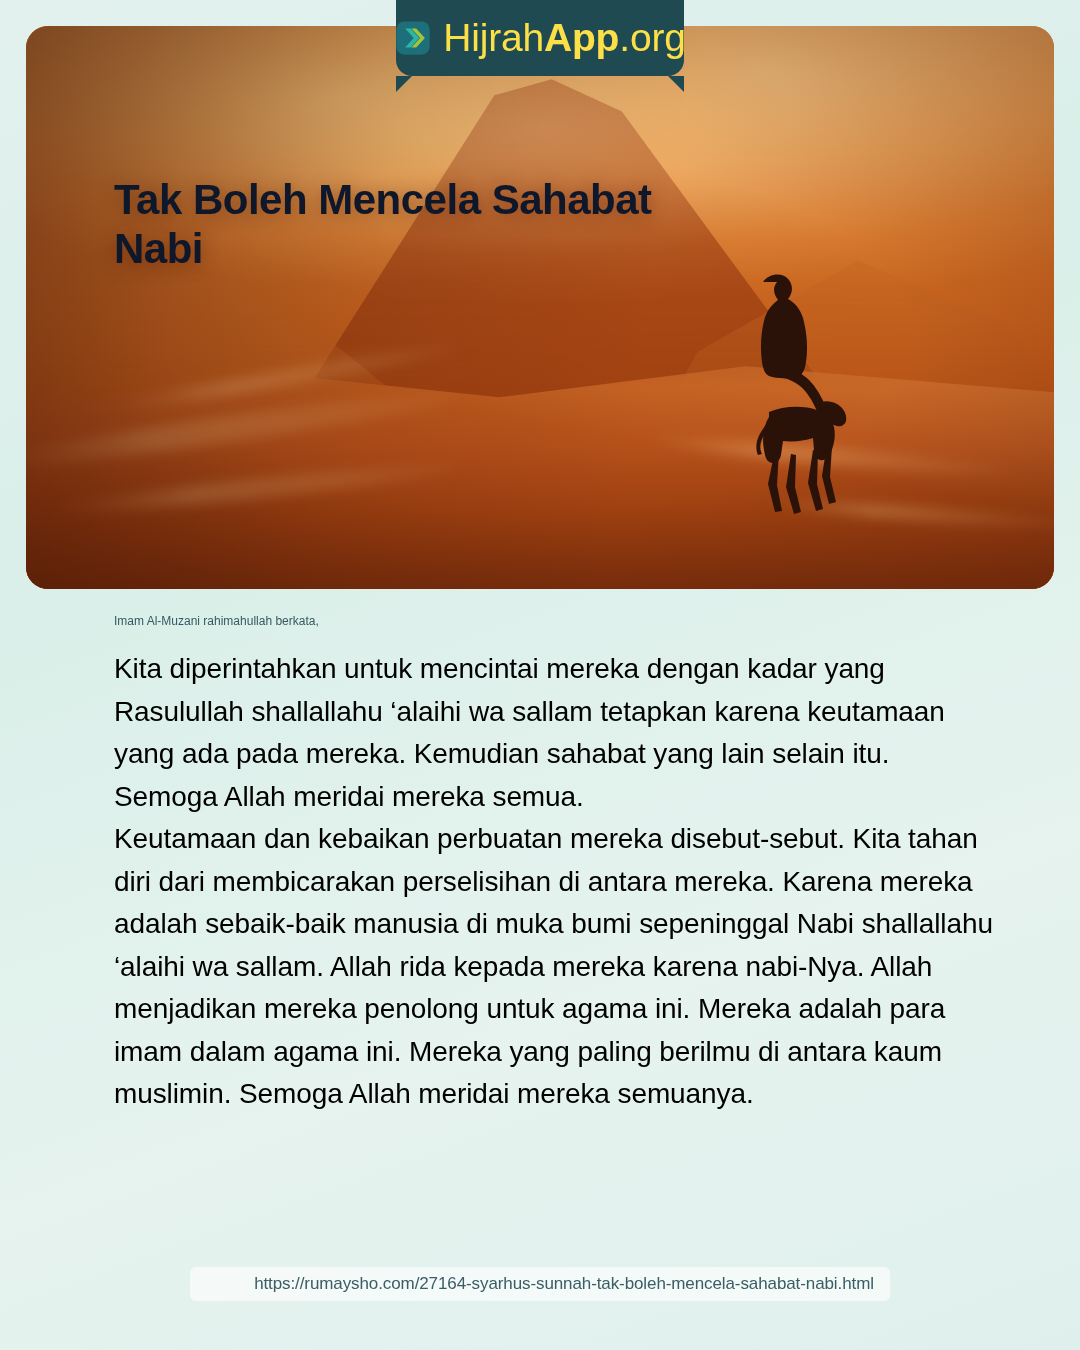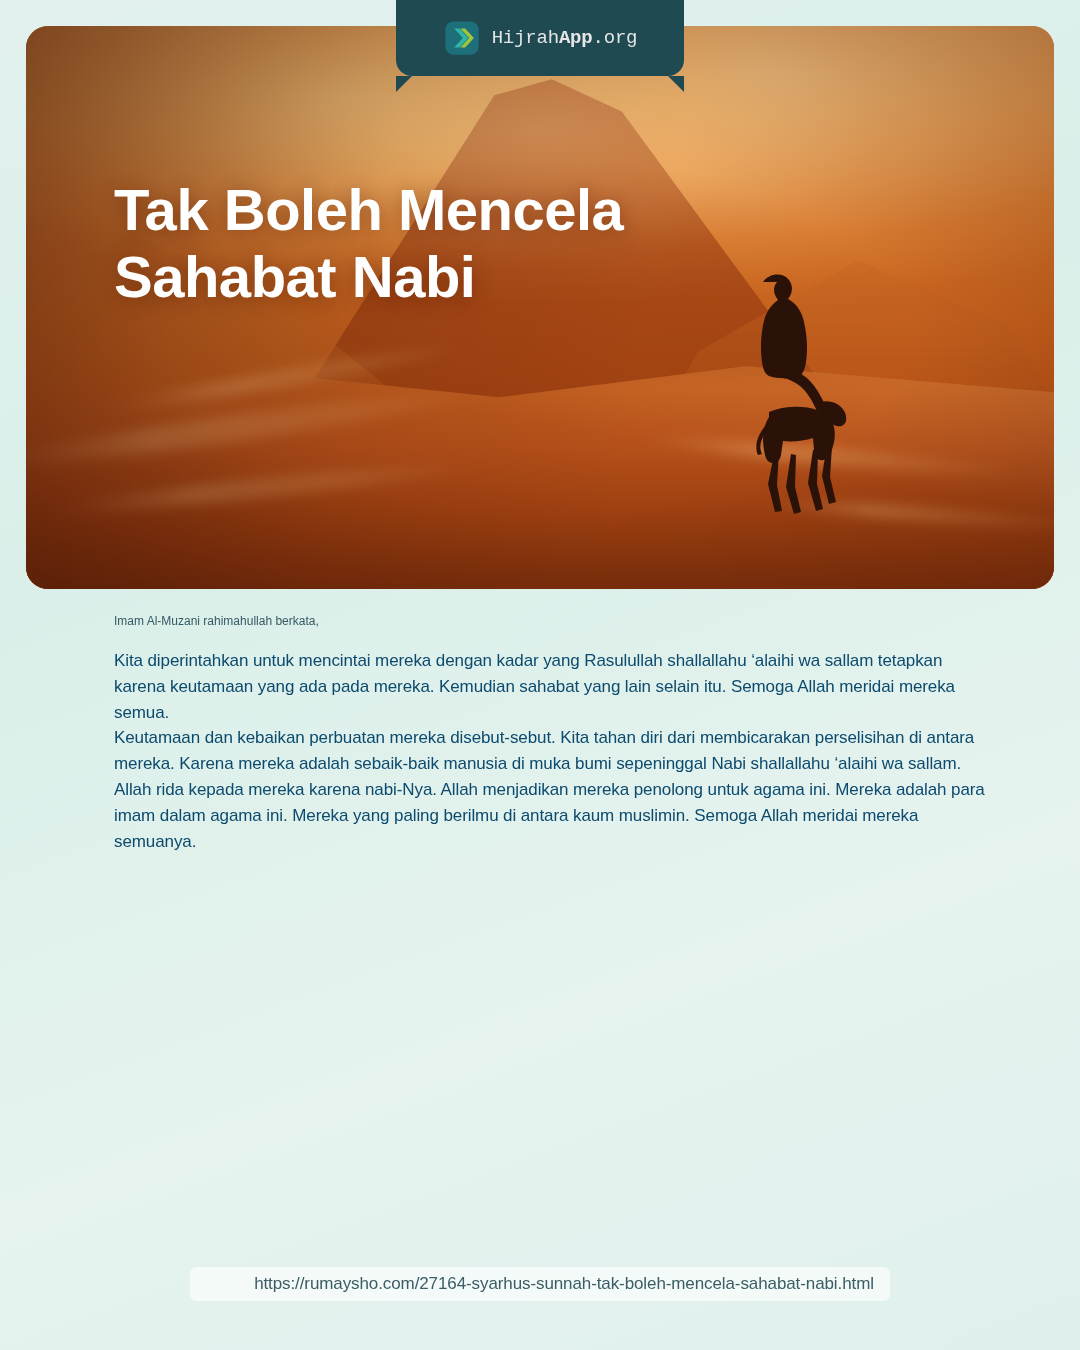--- a/index.html
+++ b/index.html
@@ -117,22 +117,22 @@
     top: 238px;
     width: 150px;
     height: 255px;
   }
   .rider svg { width: 100%; height: 100%; display: block; }
 
   .hero-title {
     position: absolute;
     left: 88px;
     top: 150px;
-    color: #ffffff;
-    font-size: 58px;
+    color: #0f172a;
+    font-size: 42px;
     line-height: 1.16;
     font-weight: 700;
     letter-spacing: -0.5px;
     text-shadow: 0 3px 18px rgba(90,30,5,0.45);
     max-width: 560px;
   }
 
   
   .logo-badge {
     position: absolute;
@@ -162,47 +162,46 @@
     border-color: transparent transparent transparent #1f4a52;
   }
   .logo-badge::after {
     right: 0;
     border-width: 0 16px 16px 0;
     border-color: transparent #1f4a52 transparent transparent;
   }
   .logo-mark { width: 38px; height: 38px; flex: 0 0 38px; }
   .logo-mark svg { width: 100%; height: 100%; display: block; }
   .logo-text {
-    color: #e5e5e5;
-    font-size: 19px;
+    color: #fde047;
+    font-size: 39px;
     font-weight: 400;
     letter-spacing: -0.2px;
     white-space: nowrap;
-    font-family: Liberation Mono, monospace;
   }
   .logo-text b { font-weight: 700; }
 
   
   .content {
     position: absolute;
     left: 114px;
     top: 612px;
     width: 880px;
   }
 
   .attribution {
     color: #355a63;
     font-size: 12px;
     line-height: 1.5;
     margin-bottom: 18px;
   }
 
   .quote-p {
-    color: #0c4a6e;
-    font-size: 17px;
+    color: #000000;
+    font-size: 28px;
     line-height: 1.52;
     font-weight: 500;
     letter-spacing: -0.1px;
   }
   .quote-p + .quote-p { }
 
   
   .source-bar {
     position: absolute;
     left: 50%;

